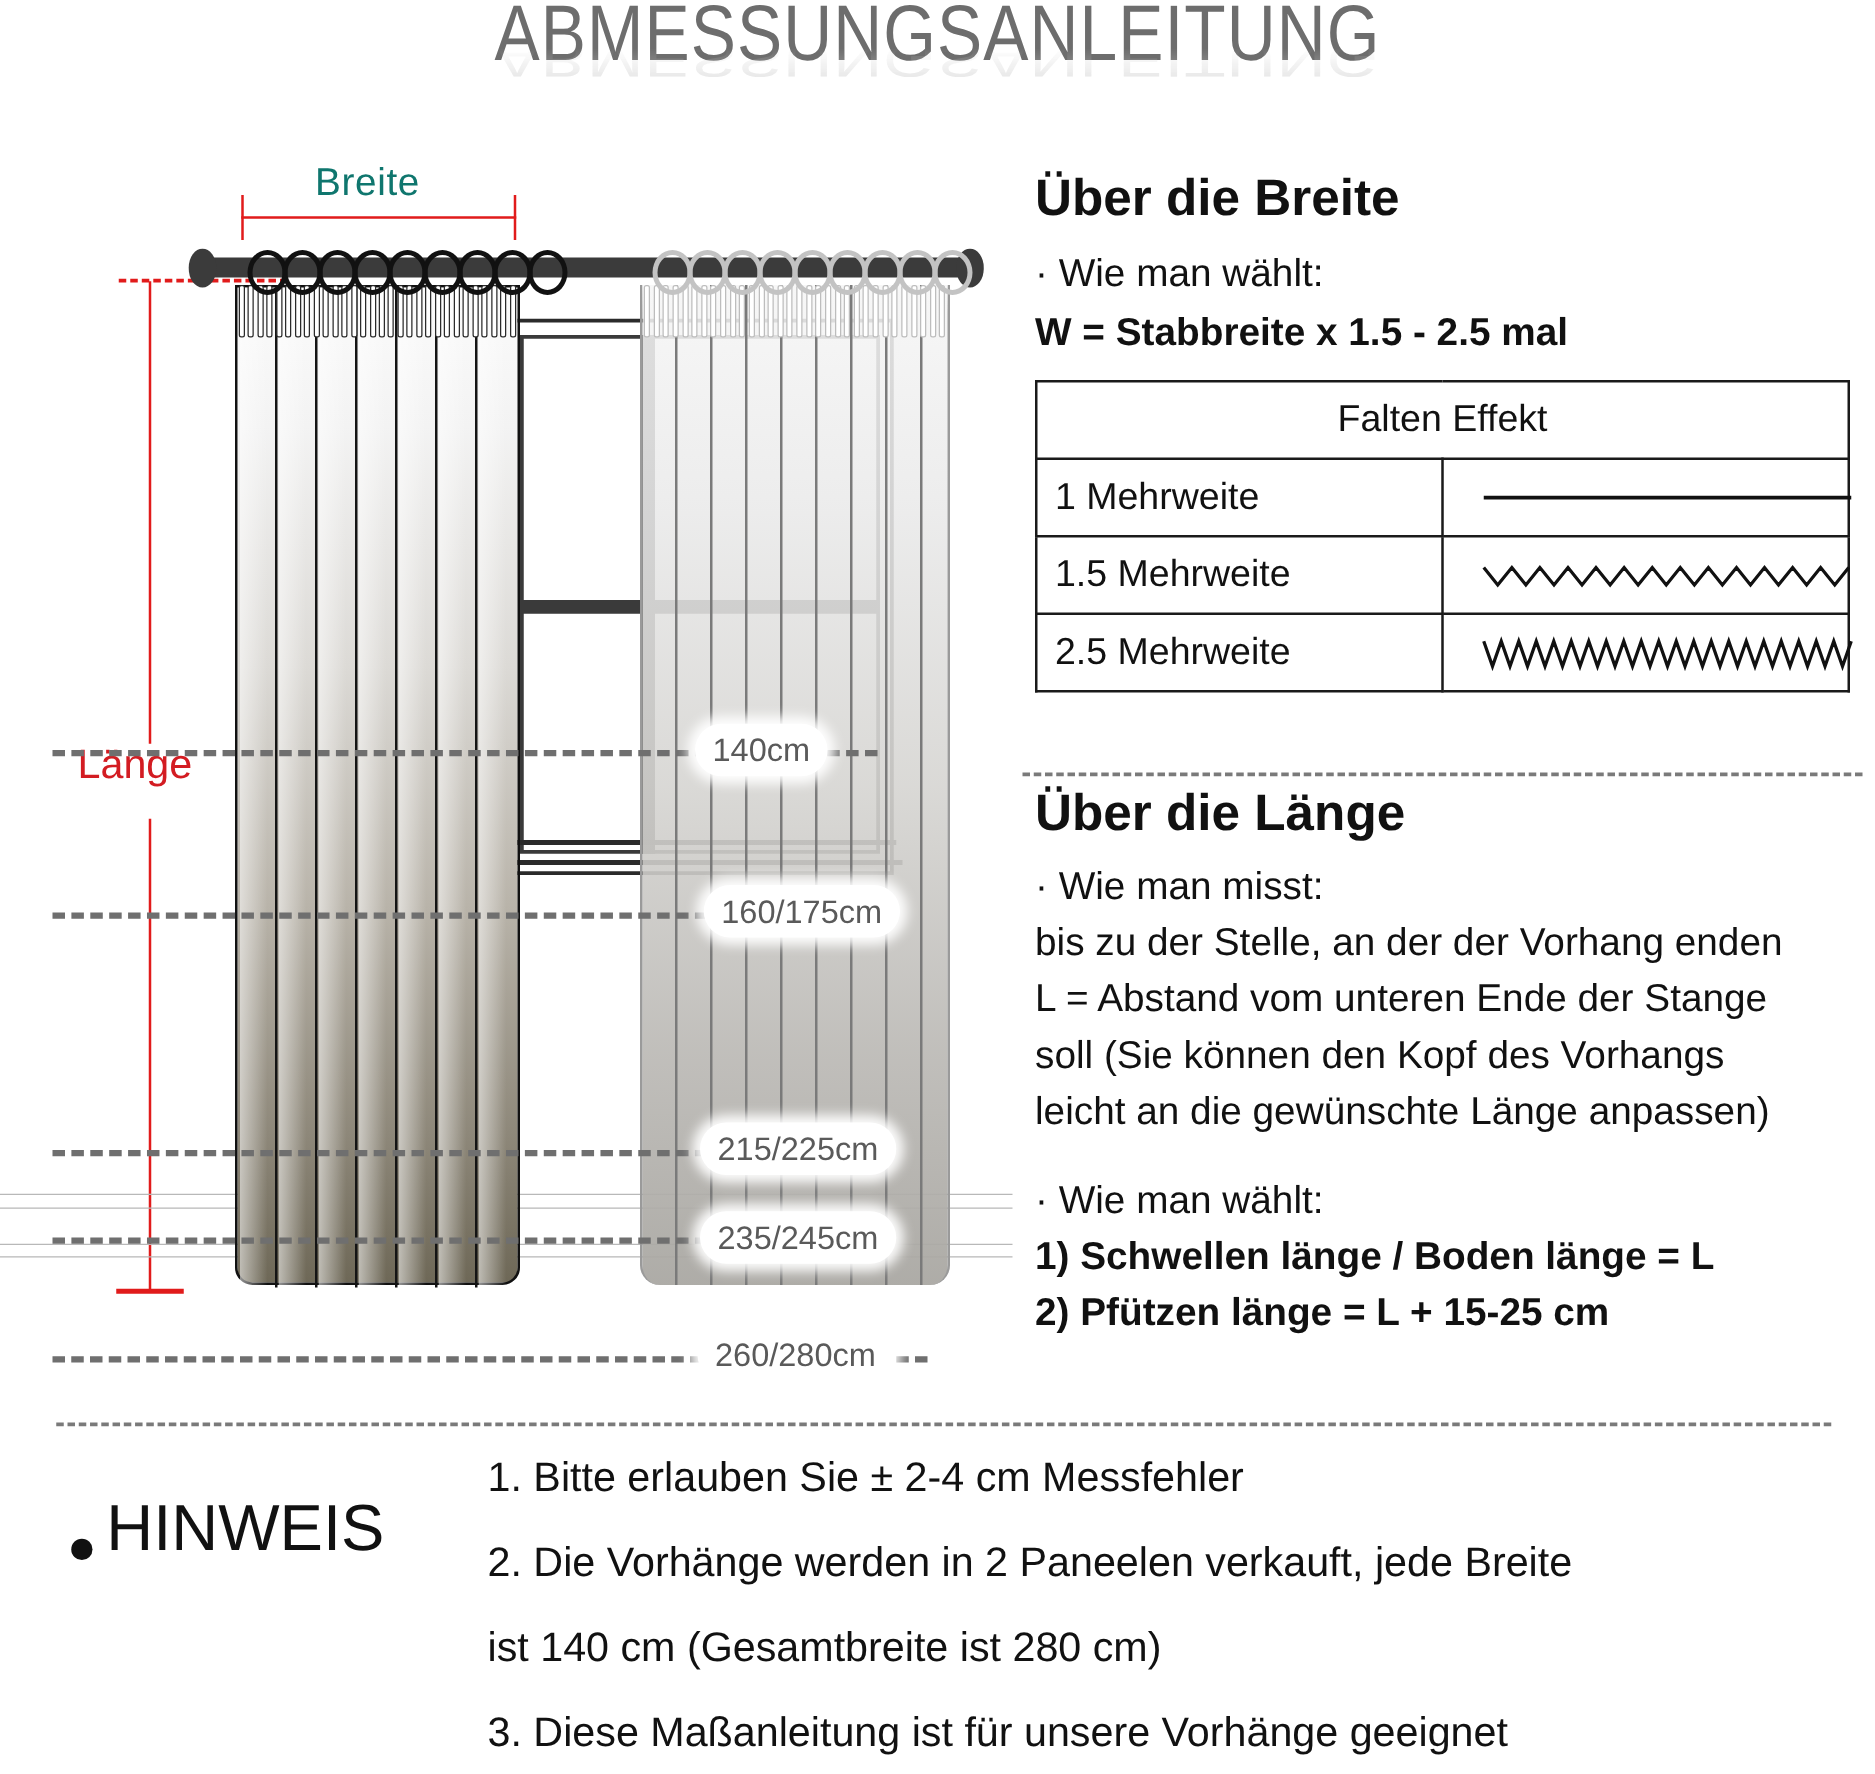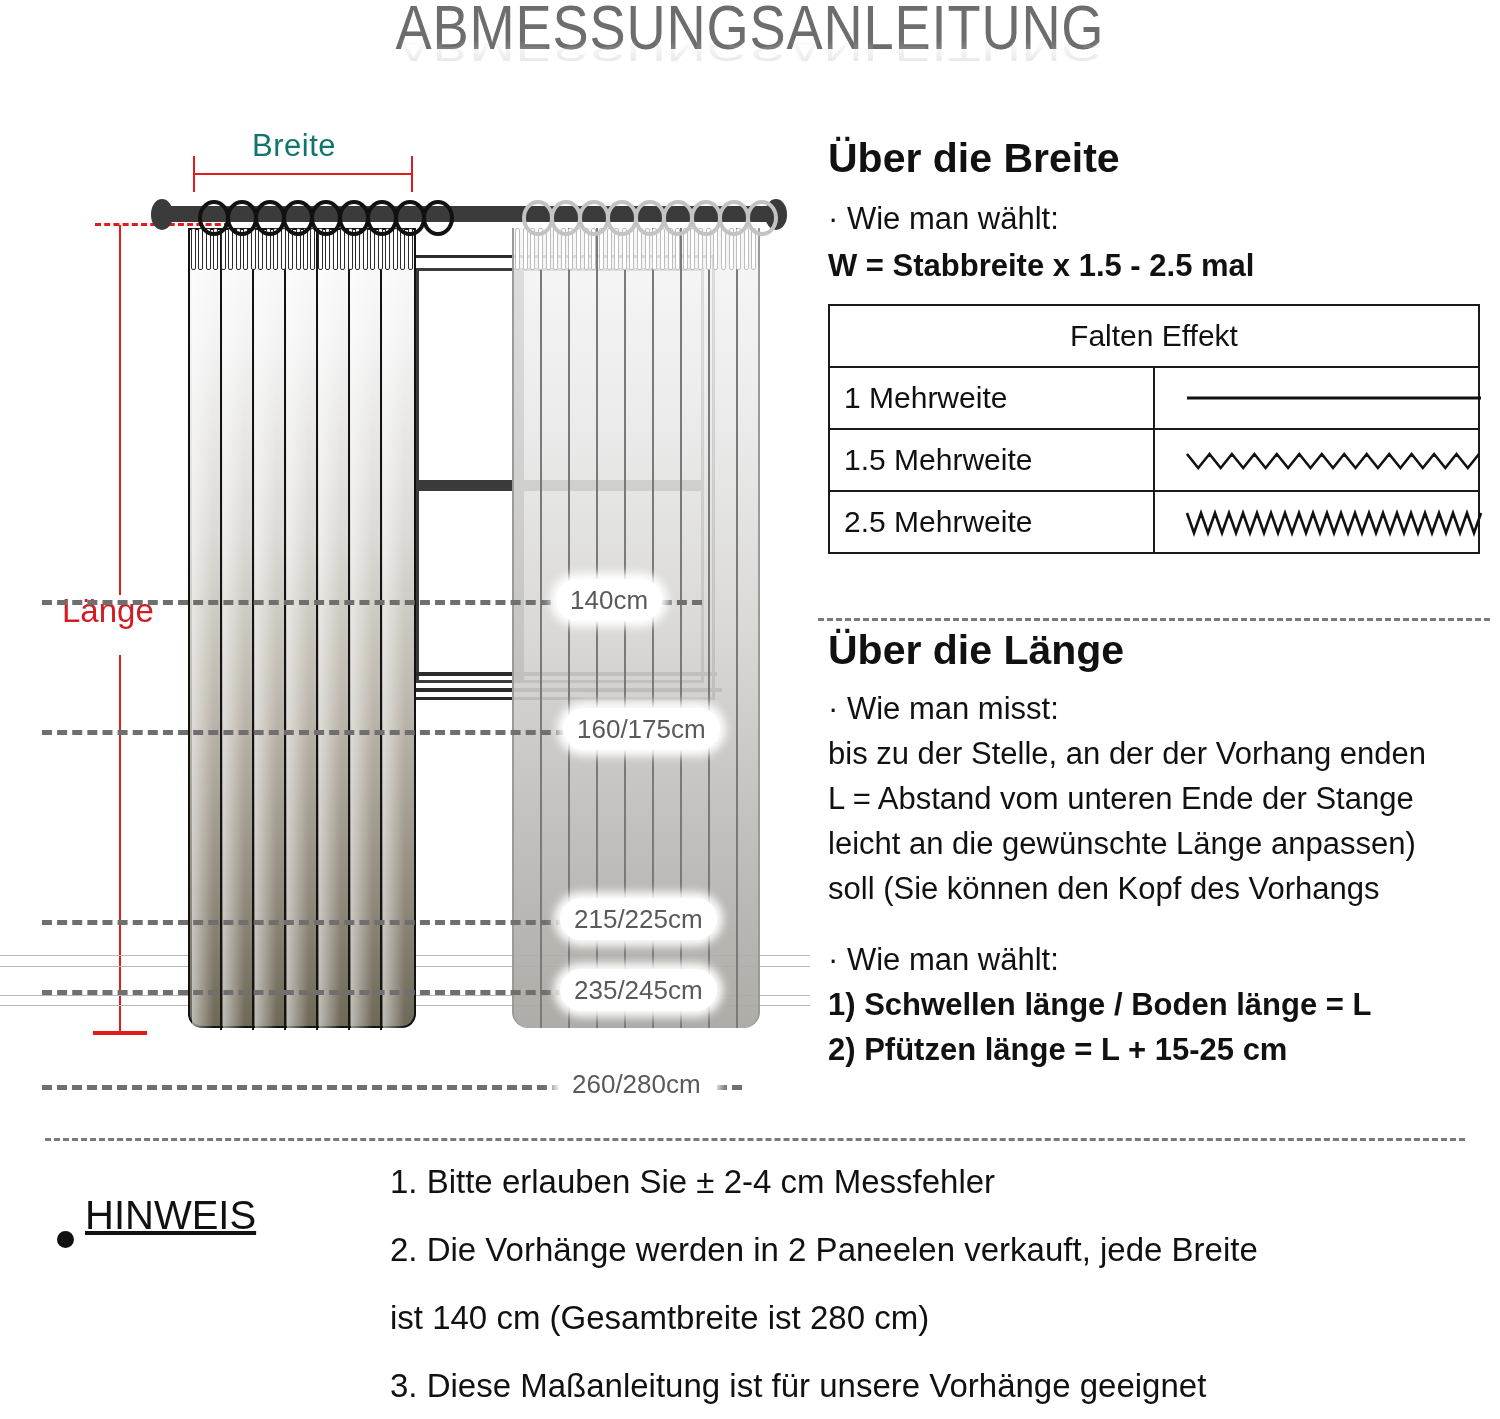--- a/index.html
+++ b/index.html
@@ -161,21 +161,21 @@
   }
 
   
   .note{position:absolute;left:0;top:1175px;width:1500px;height:240px;}
   .note-bullet{
     position:absolute;left:57px;top:56px;width:17px;height:17px;border-radius:50%;background:#111;
   }
   .note-title{
     position:absolute;left:85px;top:18px;
     font-family:"Liberation Sans Narrow","Liberation Sans",sans-serif;
-    font-size:40px;font-weight:400;color:#111;letter-spacing:0px;text-decoration:underline;
+    font-size:52px;font-weight:400;color:#111;letter-spacing:0px;
   }
   .note-lines{
     position:absolute;left:390px;top:-27px;width:1090px;
   }
   .note-lines .nl{
     font-family:"Liberation Sans Narrow","Liberation Sans",sans-serif;
     font-size:33px;color:#111;line-height:68px;white-space:nowrap;
   }
 </style>
 </head>
@@ -381,22 +381,22 @@
       </tr>
     </tbody>
       </table>
 
     <div class="hr-dash" style="left:-10px;top:486px;width:672px;"></div>
 
     <div class="h2" style="margin-top:70px">Über die Länge</div>
     <div class="ln" style="margin-top:10px">· Wie man misst:</div>
     <div class="ln">bis zu der Stelle, an der der Vorhang enden</div>
     <div class="ln">L = Abstand vom unteren Ende der Stange</div>
+    <div class="ln">soll  (Sie können den Kopf des Vorhangs</div>
     <div class="ln">leicht an die gewünschte Länge anpassen)</div>
-    <div class="ln">soll  (Sie können den Kopf des Vorhangs</div>
 
     <div class="ln" style="margin-top:26px">· Wie man wählt:</div>
     <div class="ln bold">1)  Schwellen länge / Boden länge = L</div>
     <div class="ln bold">2)  Pfützen länge = L + 15-25 cm</div>
   </div>
 
   <div class="hr-dash" style="left:45px;top:1138px;width:1420px;"></div>
 
   <div class="note">
     <div class="note-bullet"></div>

